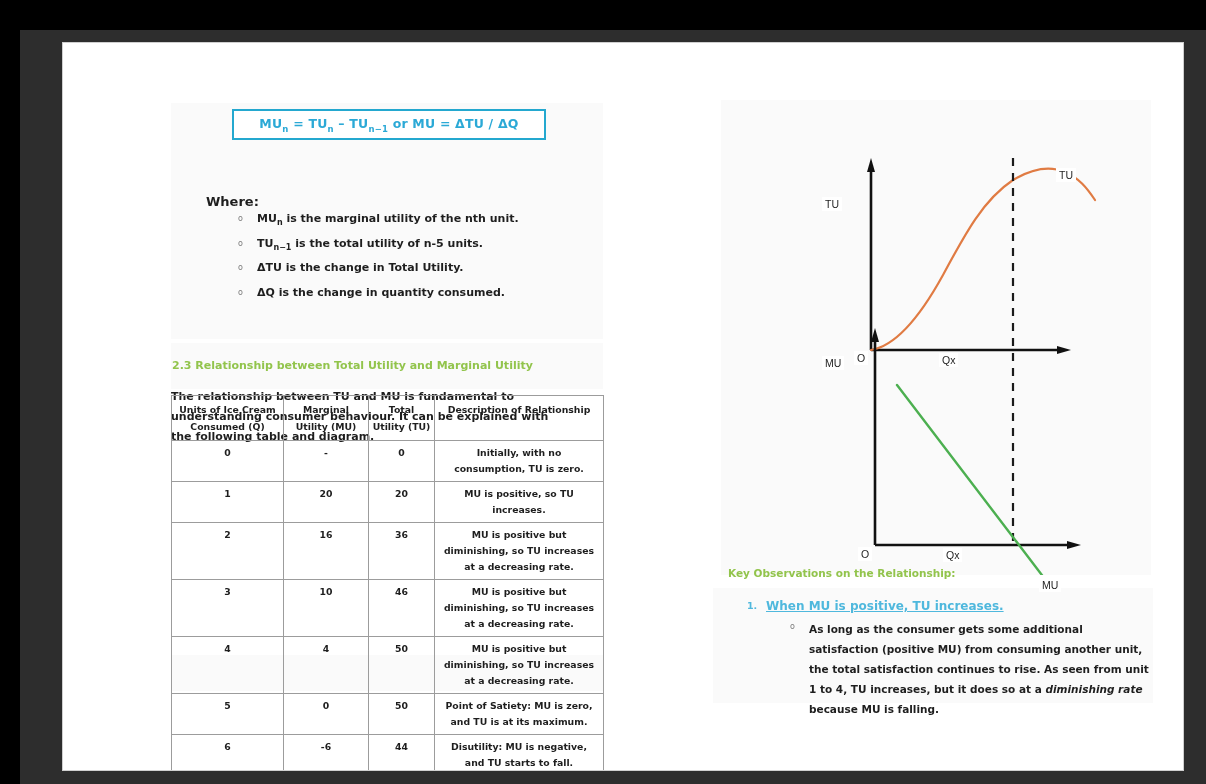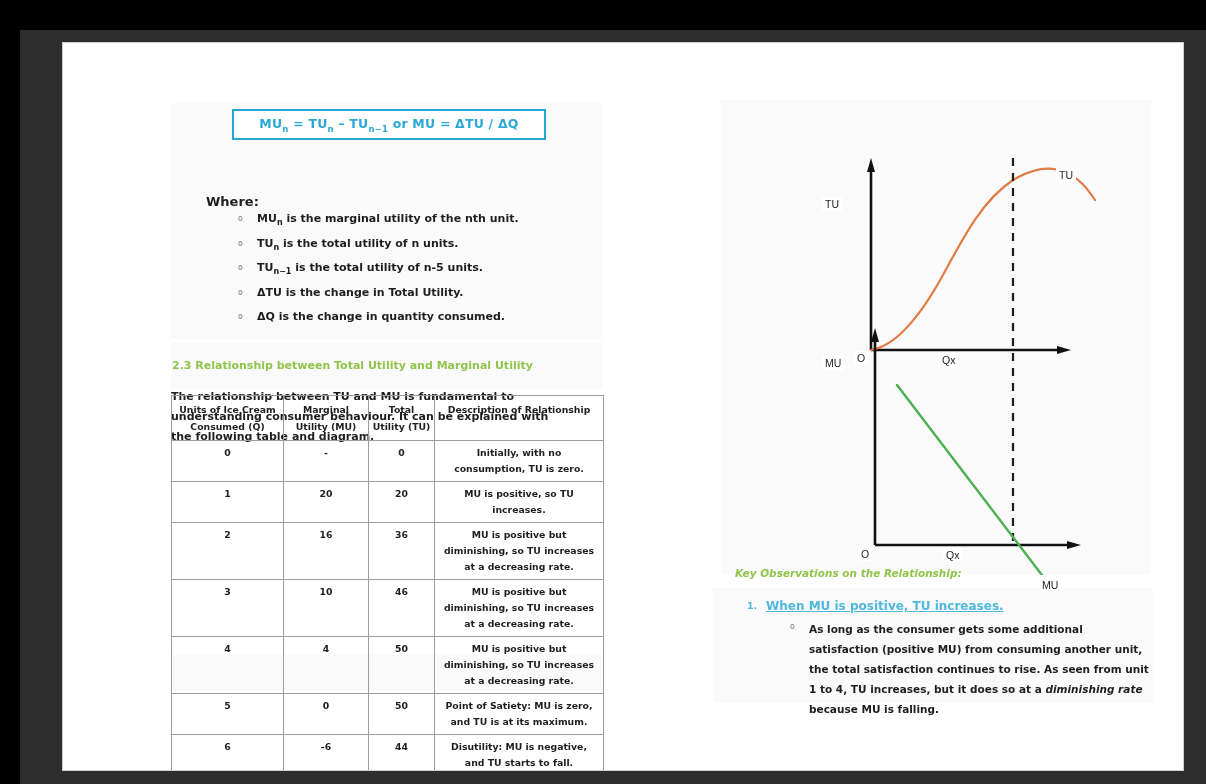--- a/index.html
+++ b/index.html
@@ -178,27 +178,26 @@
     position: absolute;
     font-size: 10.5px;
     color: #1e1e1e;
     font-family: "Liberation Sans", sans-serif;
     background: #ffffff;
     padding: 1px 3px;
   }
   
   .key-heading {
     position: absolute;
-    left: 62px;
+    left: 55px;
     top: 524px;
     font-size: 10.5px;
     font-weight: 700;
     color: #92c44c;
     white-space: nowrap;
-    font-style: italic;
   }
   .key-num {
     position: absolute;
     left: 74px;
     top: 557px;
     font-size: 9.5px;
     font-weight: 700;
     color: #4fb8dd;
   }
   .key-item-title {
@@ -247,21 +246,20 @@
       <div class="formula-box">
         <span>
           <span>MU</span><sub>n</sub><span> = TU</span><sub>n</sub><span> – TU</span><sub>n−1</sub><span> or MU = ΔTU / ΔQ</span>
         </span>
       </div>
 
       <div class="where-label">Where:</div>
 
       <ul class="where-list">
         <li><span>MU</span><sub>n</sub><span> is the marginal utility of the nth unit.</span></li>
-        <li><span>TU</span><sub>n</sub><span> is the total utility of n units.</span></li>
         <li><span>TU</span><sub>n−1</sub><span> is the total utility of n-5 units.</span></li>
         <li><span>ΔTU</span><sub></sub><span> is the change in Total Utility.</span></li>
         <li><span>ΔQ</span><sub></sub><span> is the change in quantity consumed.</span></li>
       </ul>
 
       <div class="sec-heading">2.3 Relationship between Total Utility and Marginal Utility</div>
       <div class="sec-para">The relationship between TU and MU is fundamental to understanding consumer behaviour. It can be explained with the following table and diagram.</div>
 
       <table class="util-table">
         <colgroup>

